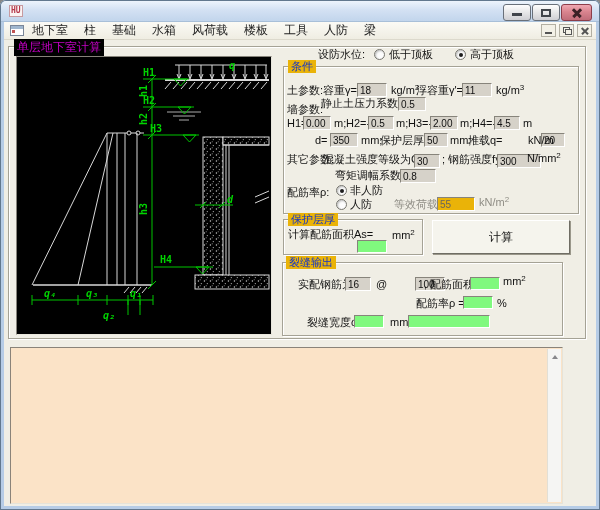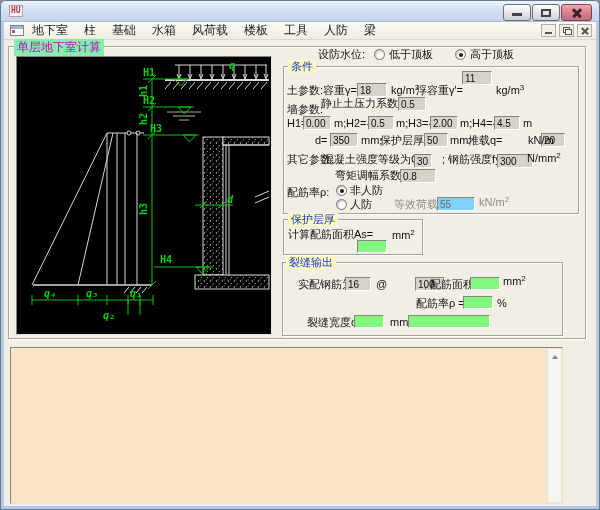--- a/index.html
+++ b/index.html
@@ -35,31 +35,31 @@
 .mdi-btn{position:relative;width:15px;height:13px;border:1px solid #B2AFA2;background:#F3F1E7}
 .mg-min{position:absolute;left:3px;bottom:2px;width:7px;height:2px;background:#555}
 .mg-r1{position:absolute;left:3px;top:2px;width:7px;height:6px;border:1px solid #555}
 .mg-r2{position:absolute;left:5px;top:4px;width:7px;height:6px;border:1px solid #555;background:#F3F1E7}
 .mg-x1,.mg-x2{position:absolute;left:50%;top:50%;width:9px;height:1.6px;background:#555}
 .mg-x1{transform:translate(-50%,-50%) rotate(45deg)}
 .mg-x2{transform:translate(-50%,-50%) rotate(-45deg)}
 
 .frame{position:absolute;left:8px;top:46px;width:578px;height:293px;
   border:1px solid #A5A295;box-shadow:1px 1px 0 #FFF, inset 1px 1px 0 #FFF}
-.frame-label{position:absolute;left:14px;top:39px;font-size:12px;color:#C400C4;background:#86efac;padding:0 3px;z-index:3}
+.frame-label{position:absolute;left:14px;top:39px;font-size:12px;color:#C400C4;background:#000000;padding:0 3px;z-index:3}
 .gbox{position:absolute;border:1px solid #A5A295;box-shadow:1px 1px 0 #FFF, inset 1px 1px 0 #FFF}
-.blbl{position:absolute;font-size:11px;color:#1133CC;background:#fef9c3;padding:0 3px;z-index:3;line-height:13px}
+.blbl{position:absolute;font-size:11px;color:#1133CC;background:#eab308;padding:0 3px;z-index:3;line-height:13px}
 
 .lbl{position:absolute;font-size:11px;color:#111;white-space:nowrap;line-height:13px;z-index:2}
 .lbl.gray{color:#8F8D85}
 .sup{font-size:8px;position:relative;top:-4px}
 .field{position:absolute;height:14px;font-size:10px;line-height:11px;padding:0 2px;z-index:2;
   background:#D6D2C9;border:1px solid;border-color:#87847B #FFF #FFF #87847B;color:#111;font-family:Liberation Sans, sans-serif}
 .field.green{background:#80F97E}
-.field.dis{background:#7dd3fc;color:#67655E}
+.field.dis{background:#eab308;color:#67655E}
 input.field{outline:none}
 .radio{position:absolute;width:11px;height:11px;border-radius:50%;background:#FDFDFD;
   border:1px solid #76756E;box-shadow:inset 1px 1px 2px rgba(0,0,0,.25);z-index:2}
 .radio.on::after{content:"";position:absolute;left:3px;top:3px;width:4px;height:4px;border-radius:50%;background:#1d1d1d}
 .calcbtn{position:absolute;left:432px;top:220px;width:138px;height:34px;z-index:2;
   background:#F5F4ED;border:1px solid;border-color:#FFF #6F6D64 #6F6D64 #FFF;
   box-shadow:1px 1px 0 #9A978A;font-size:12px;color:#111;text-align:center;line-height:31px;cursor:default}
 
 .canvas{position:absolute;left:16px;top:56px;width:256px;height:279px;background:#000;
   border:1px solid;border-color:#86837A #E8E6DC #E8E6DC #86837A;z-index:2}
@@ -212,21 +212,21 @@
   <span class="lbl" style="left:470px;top:48px">高于顶板</span>
 
   <span class="blbl" style="left:288px;top:60px">条件</span>
   <div class="gbox" style="left:283px;top:66px;width:296px;height:148px"></div>
 
   <span class="lbl" style="left:287px;top:84px">土参数:</span>
   <span class="lbl" style="left:323px;top:84px">容重γ=</span>
   <input class="field" style="left: 357px; top: 83px; width: 30px;" value="18">
   <span class="lbl" style="left:391px;top:84px"><span>kg/m</span><span class="sup">3</span></span>
   <span class="lbl" style="left:416px;top:84px">浮容重γ'=</span>
-  <input class="field" style="left: 462px; top: 71px; width: 30px;" value="11">
+  <input class="field" style="left: 462px; top: 83px; width: 30px;" value="11">
   <span class="lbl" style="left:496px;top:84px"><span>kg/m</span><span class="sup">3</span></span>
 
   <span class="lbl" style="left:287px;top:103px">墙参数:</span>
   <span class="lbl" style="left:321px;top:97px">静止土压力系数K=</span>
   <input class="field" style="left: 398px; top: 97px; width: 28px;" value="0.5">
 
   <span class="lbl" style="left:287px;top:117px">H1=</span>
   <input class="field" style="left: 303px; top: 116px; width: 28px;" value="0.00">
   <span class="lbl" style="left:334px;top:117px">m;</span>
   <span class="lbl" style="left:346px;top:117px">H2=-</span>
@@ -244,43 +244,44 @@
   <span class="lbl" style="left:361px;top:134px">mm;</span>
   <span class="lbl" style="left:380px;top:134px">保护层厚</span>
   <input class="field" style="left: 424px; top: 133px; width: 24px;" value="50">
   <span class="lbl" style="left:450px;top:134px">mm;</span>
   <span class="lbl" style="left:468px;top:134px">堆载q=</span>
   <input class="field" style="left: 502px; top: 133px; width: 24px; margin-left: 39px;" value="20">
   <span class="lbl" style="left:528px;top:134px">kN/m</span>
 
   <span class="lbl" style="left:287px;top:153px">其它参数:</span>
   <span class="lbl" style="left:323px;top:153px">混凝土强度等级为C</span>
-  <input class="field" style="left: 414px; top: 154px; width: 18px;" value="30">
+  <input class="field" style="left: 414px; top: 154px; width: 26px;" value="30">
   <span class="lbl" style="left:442px;top:153px">; 钢筋强度fy=</span>
-  <input class="field" style="left: 497px; top: 154px; width: 36px;" value="300">
+  <input class="field" style="left: 497px; top: 154px; width: 44px;" value="300">
   <span class="lbl" style="left:527px;top:152px"><span>N/mm</span><span class="sup">2</span></span>
 
   <span class="lbl" style="left:335px;top:169px">弯矩调幅系数=</span>
   <input class="field" style="left: 400px; top: 169px; width: 36px;" value="0.8">
 
   <span class="lbl" style="left:287px;top:186px">配筋率ρ:</span>
   <span class="radio on" style="left:336px;top:185px"></span>
   <span class="lbl" style="left:350px;top:184px">非人防</span>
   <span class="radio" style="left:336px;top:199px"></span>
   <span class="lbl" style="left:350px;top:198px">人防</span>
   <span class="lbl gray" style="left:394px;top:198px">等效荷载为</span>
   <input class="field dis" style="left: 437px; top: 197px; width: 38px;" value="55">
   <span class="lbl gray" style="left:479px;top:196px"><span>kN/m</span><span class="sup">2</span></span>
 
   <span class="blbl" style="left:288px;top:213px">保护层厚</span>
   <div class="gbox" style="left:283px;top:219px;width:140px;height:36px"></div>
   <span class="lbl" style="left:288px;top:228px">计算配筋面积As=</span>
   <input class="field green" style="left: 357px; top: 240px; width: 30px; height: 13px;" value="">
   <span class="lbl" style="left:392px;top:229px"><span>mm</span><span class="sup">2</span></span>
 
+  <button class="calcbtn">计算</button>
 
   <span class="blbl" style="left:286px;top:256px">裂缝输出</span>
   <div class="gbox" style="left:282px;top:262px;width:281px;height:74px"></div>
   <span class="lbl" style="left:298px;top:278px">实配钢筋为Φ</span>
   <input class="field" style="left: 345px; top: 277px; width: 26px;" value="16">
   <span class="lbl" style="left:376px;top:278px">@</span>
   <input class="field" style="left: 390px; top: 277px; width: 30px; margin-left: 25px;" value="100">
   <span class="lbl" style="left:424px;top:278px">, 配筋面积As=</span>
   <input class="field green" style="left: 470px; top: 277px; width: 30px; height: 13px;" value="">
   <span class="lbl" style="left:503px;top:275px"><span>mm</span><span class="sup">2</span></span>

